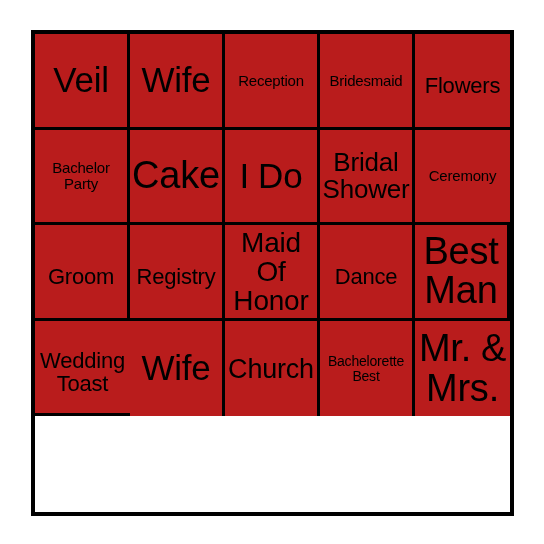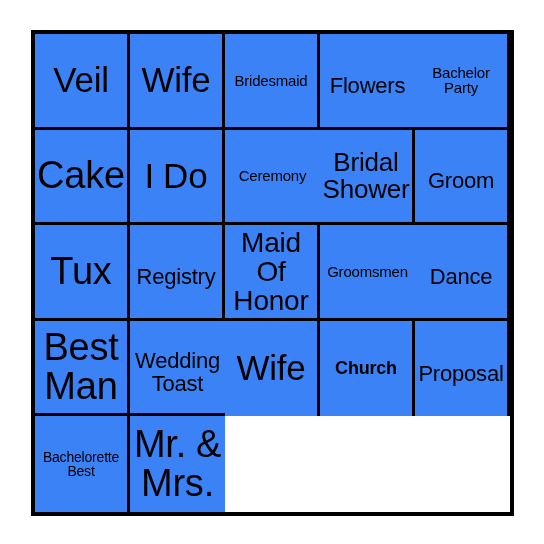--- a/index.html
+++ b/index.html
@@ -30,21 +30,21 @@
   .bingo-cell {
     position: relative;
     box-sizing: border-box;
     border-right: 3px solid #000000;
     border-bottom: 3px solid #000000;
     display: flex;
     align-items: center;
     justify-content: center;
     text-align: center;
     overflow: hidden;
-    background: #3b82f6;
+    background: #b91c1c;
     padding: 0 2px;
   }
   .bingo-cell.col-last { border-right: none; }
   .bingo-cell.row-last { border-bottom: none; }
 
   .cell-text {
     display: block;
     width: 100%;
     color: #000000;
     line-height: 1.04;
@@ -64,78 +64,72 @@
 <body>
 
 <div id="bingo-card">
     <div class="bingo-cell">
       <span class="cell-text sz-lg">Veil</span>
     </div>
     <div class="bingo-cell">
       <span class="cell-text sz-lg">Wife</span>
     </div>
     <div class="bingo-cell">
+      <span class="cell-text sz-xs">Reception</span>
+    </div>
+    <div class="bingo-cell">
       <span class="cell-text sz-xs">Bridesmaid</span>
     </div>
     <div class="bingo-cell col-last">
       <span class="cell-text sz-sm">Flowers</span>
     </div>
     <div class="bingo-cell">
       <span class="cell-text sz-xs">Bachelor
 Party</span>
     </div>
     <div class="bingo-cell">
       <span class="cell-text sz-xl">Cake</span>
     </div>
     <div class="bingo-cell">
       <span class="cell-text sz-lg">I Do</span>
     </div>
+    <div class="bingo-cell">
+      <span class="cell-text sz-md" style="font-size: 26px;">Bridal
+Shower</span>
+    </div>
     <div class="bingo-cell col-last">
       <span class="cell-text sz-xs">Ceremony</span>
     </div>
     <div class="bingo-cell">
-      <span class="cell-text sz-md" style="font-size: 26px;">Bridal
-Shower</span>
-    </div>
-    <div class="bingo-cell">
       <span class="cell-text sz-sm">Groom</span>
-    </div>
-    <div class="bingo-cell">
-      <span class="cell-text sz-xl">Tux</span>
     </div>
     <div class="bingo-cell">
       <span class="cell-text sz-sm">Registry</span>
     </div>
     <div class="bingo-cell">
       <span class="cell-text sz-md" style="font-size: 28px;">Maid
 Of
 Honor</span>
-    </div>
-    <div class="bingo-cell col-last">
-      <span class="cell-text sz-xs">Groomsmen</span>
     </div>
     <div class="bingo-cell">
       <span class="cell-text sz-sm">Dance</span>
     </div>
     <div class="bingo-cell">
       <span class="cell-text sz-xl">Best
 Man</span>
     </div>
     <div class="bingo-cell col-last">
       <span class="cell-text sz-sm">Wedding
 Toast</span>
     </div>
     <div class="bingo-cell row-last">
       <span class="cell-text sz-lg">Wife</span>
     </div>
     <div class="bingo-cell row-last">
-      <span class="cell-text sz-md" style="font-size: 18px; font-weight: bold;">Church</span>
-    </div>
-    <div class="bingo-cell row-last">
-      <span class="cell-text sz-sm">Proposal</span>
+      <span class="cell-text sz-md" style="font-size: 27px;">Church</span>
     </div>
     <div class="bingo-cell row-last">
       <span class="cell-text sz-xxs">Bachelorette
 Best</span>
     </div>
     <div class="bingo-cell col-last row-last">
       <span class="cell-text sz-xl">Mr. &amp;
 Mrs.</span>
     </div>
   </div>

